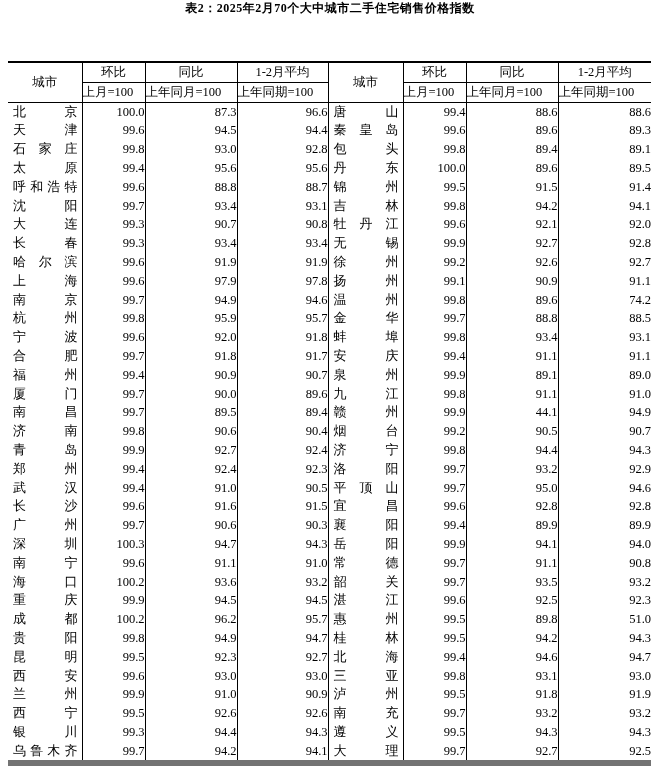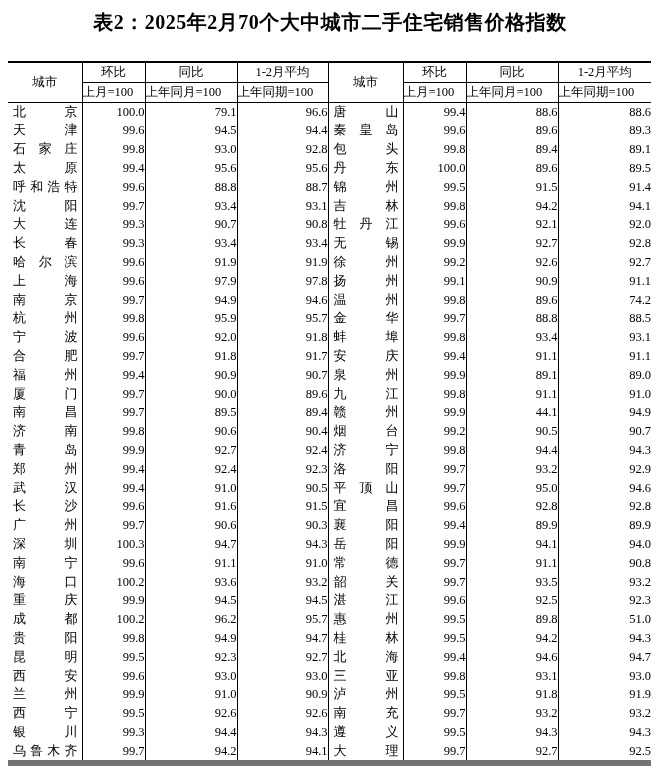--- a/index.html
+++ b/index.html
@@ -7,22 +7,21 @@
     width: 660px; height: 769px;
     background: #ffffff;
     font-family: "Liberation Serif", "DejaVu Serif", serif;
     color: #000000;
     overflow: hidden;
   }
   .page { position: relative; width: 660px; height: 769px; background: #ffffff; }
   .title {
     text-align: center;
     font-weight: bold;
-    font-size: 20px;
-    padding-top: 9px;
+    font-size: 12px;
     letter-spacing: 0.5px;
   }
   table.idx {
     position: absolute;
     top: 61px; left: 8px;
     width: 643px;
     border-collapse: collapse;
     table-layout: fixed;
     border-top: 2px solid #000;
     border-bottom: 6px solid #737373;
@@ -90,21 +89,21 @@
         <th class="sub-lbl br">上年同月=100</th>
         <th class="sub-lbl">上年同期=100</th>
       </tr>
     </thead>
     <tbody>
         <tr>
           <td class="city br">
             <div class="jname">北京</div>
           </td>
           <td class="num br">100.0</td>
-          <td class="num br">79.1</td>
+          <td class="num br">87.3</td>
           <td class="num br">96.6</td>
           <td class="city br">
             <div class="jname">唐山</div>
           </td>
           <td class="num br">99.4</td>
           <td class="num br">88.6</td>
           <td class="num">88.6</td>
         </tr>
         <tr>
           <td class="city br">

